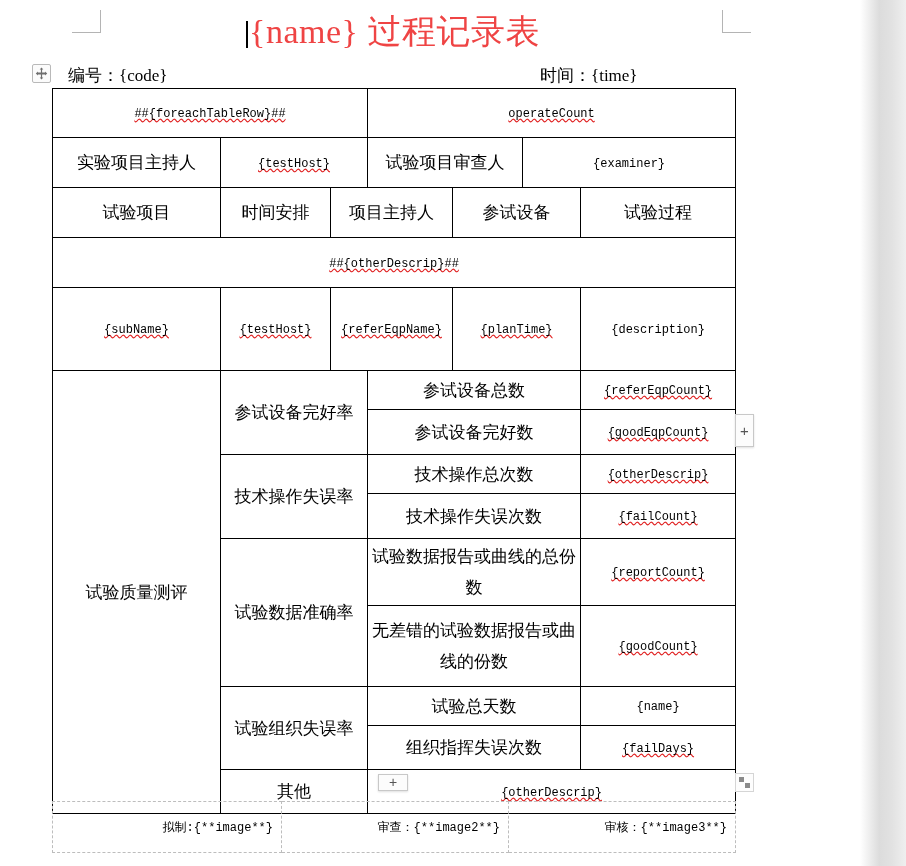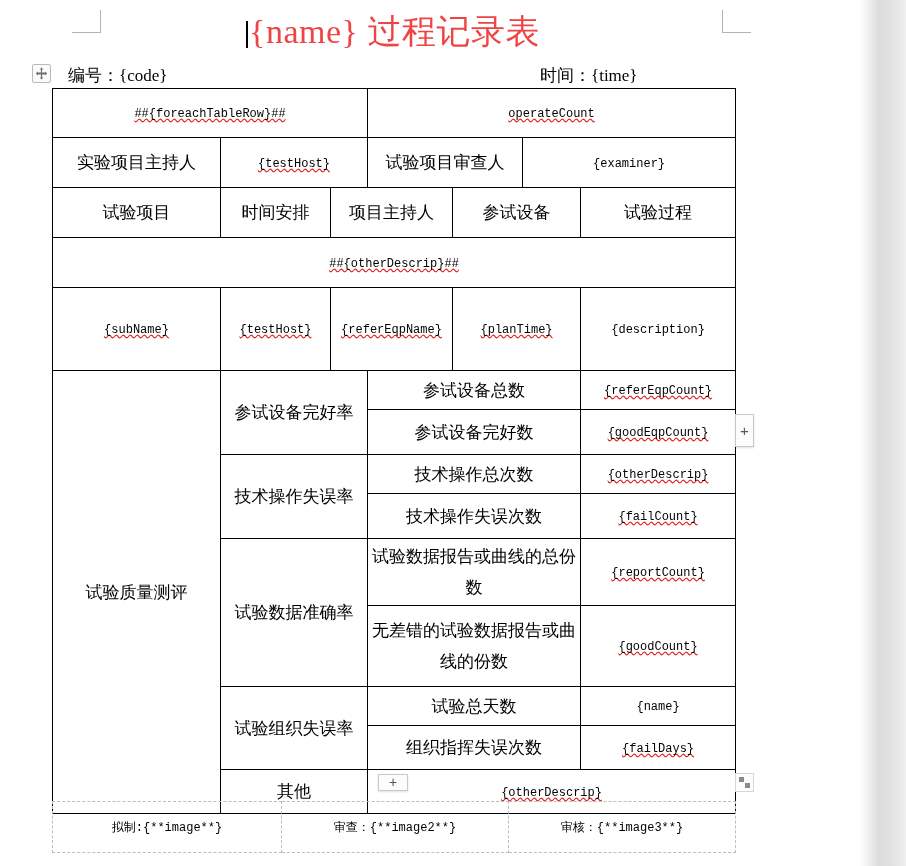--- a/index.html
+++ b/index.html
@@ -166,21 +166,21 @@
     position: absolute;
     left: 52px; top: 801px;
     width: 683px;
     border-collapse: collapse;
     table-layout: fixed;
   }
   #sign-table td {
     border: 1px dashed #bdbdbd;
     font-size: 17px;
     color: #000;
-    text-align: center;
+    text-align: right;
     vertical-align: middle;
     padding: 6px 8px;
     height: 38px;
     line-height: 26px;
     white-space: nowrap;
   }
 </style>
 </head>
 <body>
 

